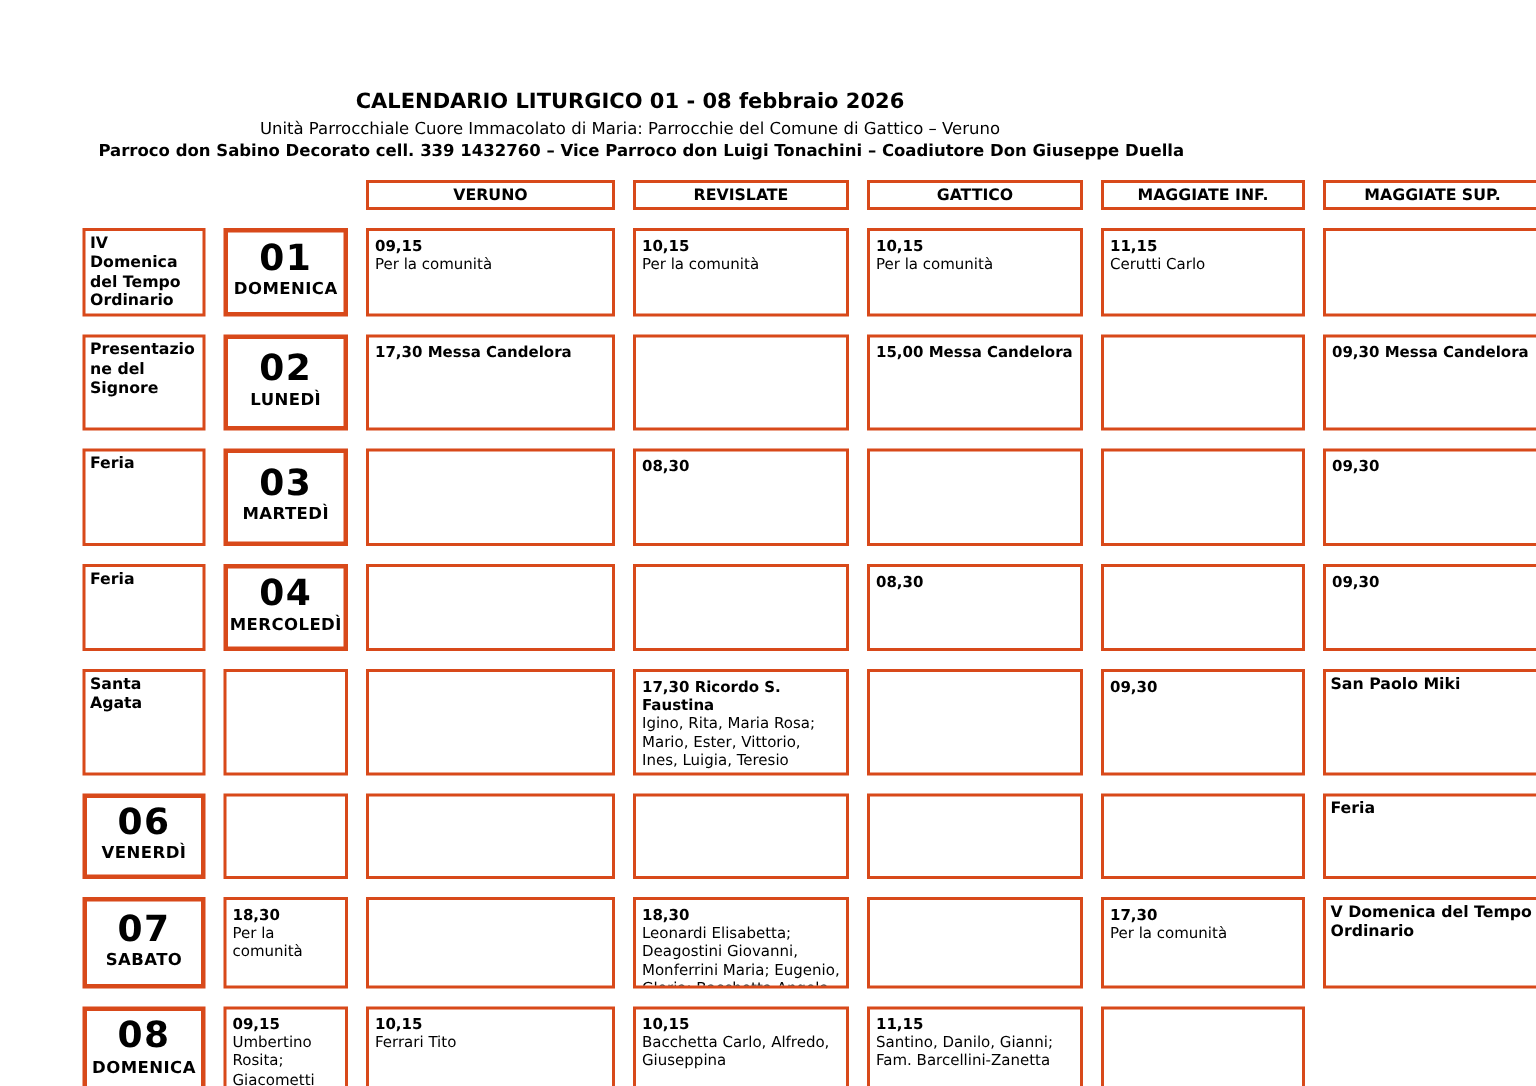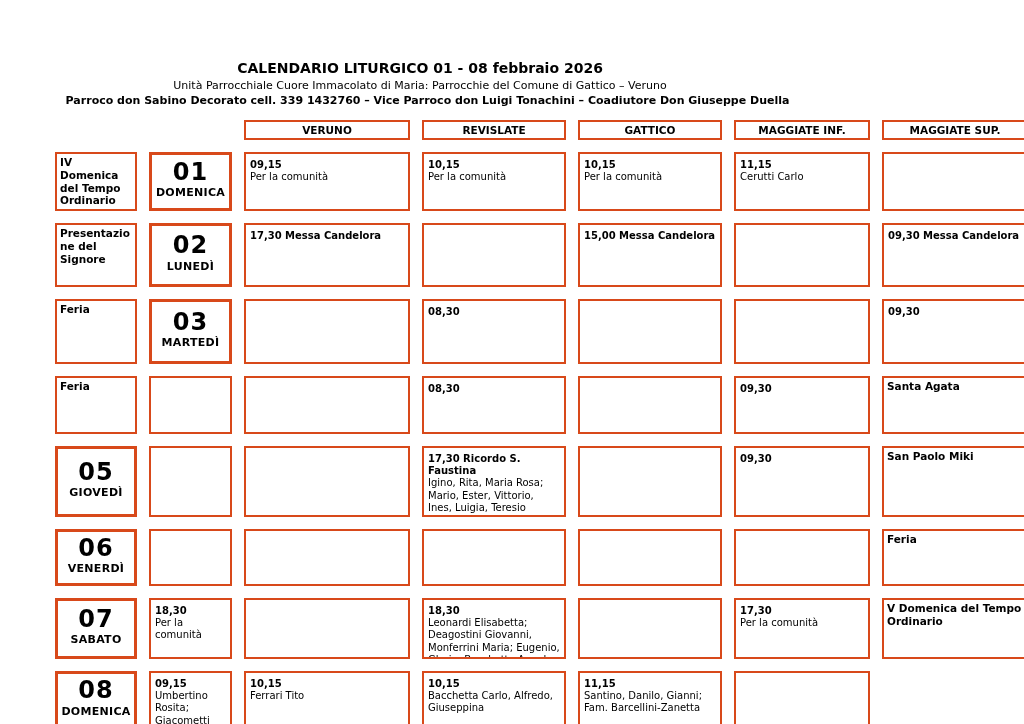--- a/index.html
+++ b/index.html
@@ -132,20 +132,24 @@
   <div class="cell mass">
     <div class="time"></div>
     <div class="detail"></div>
   </div>
   <div class="cell mass">
     <div class="time">09,30</div>
     <div class="detail"></div>
   </div>
 
   <div class="cell feast">Feria</div>
+  <div class="cell daybox">
+    <div class="daynum">04</div>
+    <div class="dayname">MERCOLEDÌ</div>
+  </div>
   <div class="cell mass">
     <div class="time"></div>
     <div class="detail"></div>
   </div>
   <div class="cell mass">
     <div class="time"></div>
     <div class="detail"></div>
   </div>
   <div class="cell mass">
     <div class="time">08,30</div>
@@ -154,24 +158,20 @@
   <div class="cell mass">
     <div class="time"></div>
     <div class="detail"></div>
   </div>
   <div class="cell mass">
     <div class="time">09,30</div>
     <div class="detail"></div>
   </div>
 
   <div class="cell feast">Santa Agata</div>
-  <div class="cell daybox">
-    <div class="daynum">05</div>
-    <div class="dayname">GIOVEDÌ</div>
-  </div>
   <div class="cell mass">
     <div class="time"></div>
     <div class="detail"></div>
   </div>
   <div class="cell mass">
     <div class="time"></div>
     <div class="detail"></div>
   </div>
   <div class="cell mass">
     <div class="time">17,30 Ricordo S. Faustina</div>

